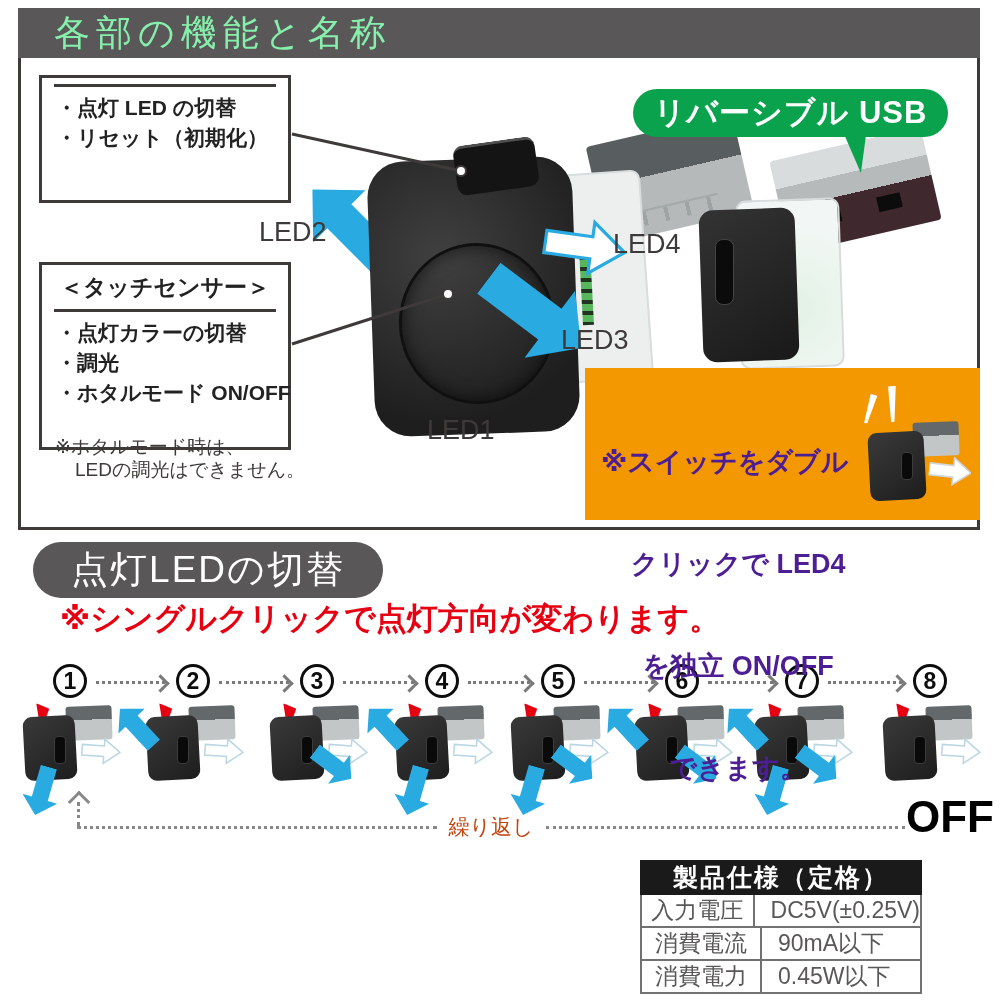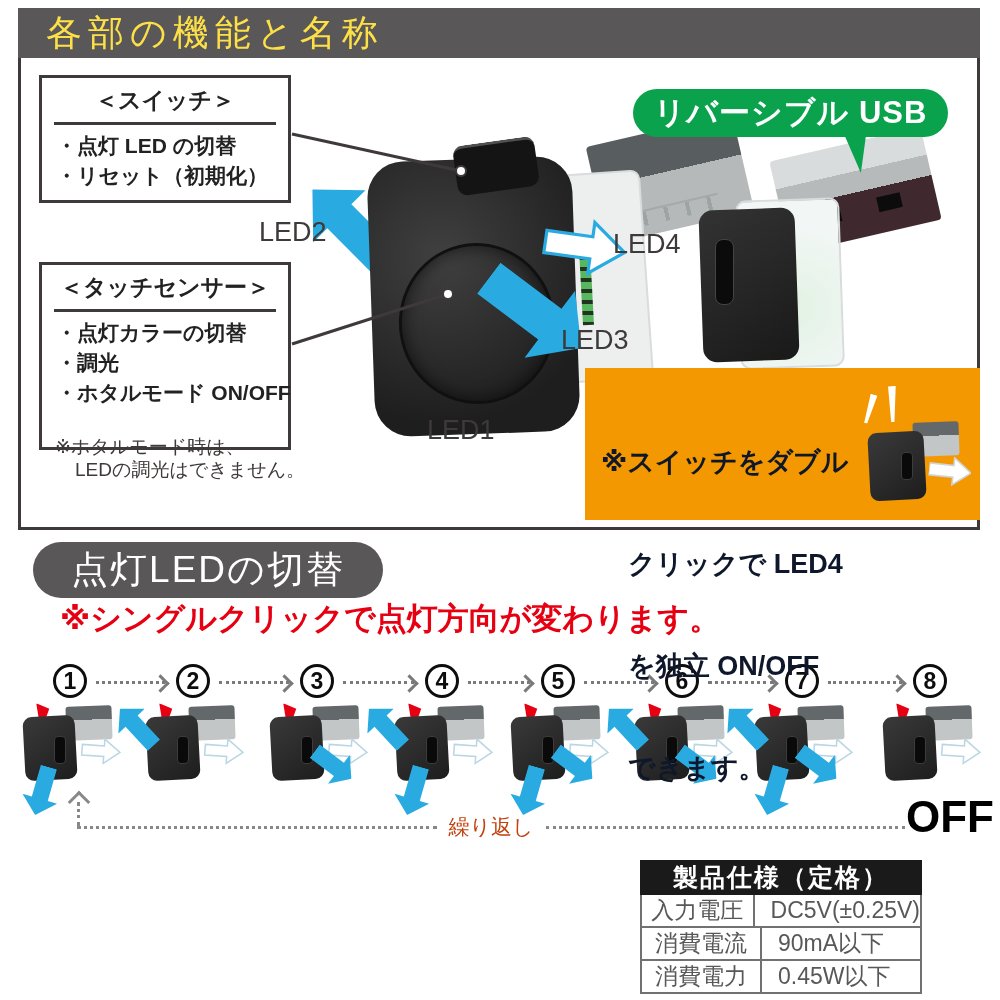--- a/index.html
+++ b/index.html
@@ -6,22 +6,22 @@
     --frame:#3E3A39; --bar:#595757; --cyan:#29ABE2; --green:#0AA24D;
     --orange:#F39800; --red:#E60012; --tblgray:#727171; --txtgray:#595757;
   }
   html,body{margin:0;padding:0;background:#fff;}
   body{font-family:"Liberation Sans","DejaVu Sans",sans-serif;}
   .canvas{position:relative;width:1000px;height:1000px;background:#fff;overflow:hidden;}
   .abs{position:absolute;}
 
   
   .sec1{position:absolute;left:18px;top:8px;width:962px;height:522px;border:3px solid var(--frame);box-sizing:border-box;background:#fff;}
-  .sec1-title{position:absolute;left:-3px;top:-3px;width:962px;height:50px;background:var(--bar);color:#fde047;
-    font-size:36px;font-weight:500;letter-spacing:6px;line-height:50px;padding-left:28px;box-sizing:border-box;}
+  .sec1-title{position:absolute;left:-3px;top:-3px;width:962px;height:50px;background:var(--bar);color:#86efac;
+    font-size:36px;font-weight:500;letter-spacing:6px;line-height:50px;padding-left:36px;box-sizing:border-box;}
 
   
   .info-box{position:absolute;background:#fff;border:3px solid var(--frame);box-sizing:border-box;z-index:7;}
   .switch-box{left:18px;top:64px;width:252px;height:128px;}
   .sensor-box{left:18px;top:251px;width:252px;height:188px;}
   .info-title{text-align:center;font-size:23px;font-weight:700;color:#222;margin-top:7px;}
   .info-divider{height:0;border-top:3px solid var(--frame);margin:6px 12px 6px 12px;}
   .info-item{font-size:21px;font-weight:700;color:#222;padding-left:14px;line-height:30px;white-space:nowrap;}
   .note{position:absolute;left:34px;top:424px;font-size:19px;color:var(--frame);line-height:23px;z-index:7;}
   .note .l2{padding-left:20px;}
@@ -69,21 +69,21 @@
   .devB-usb{left:757px;top:132px;width:155px;height:95px;border-radius:4px;transform:rotate(-13deg);z-index:1;
     background:linear-gradient(180deg,#d9dcdc 0 30%,#b7baba 30% 52%,#40292e 52%);}
   .devB-usb:before{content:"";position:absolute;left:34px;top:62%;width:24px;height:15px;background:#0c0c0c;}
   .devB-usb:after{content:"";position:absolute;left:96px;top:62%;width:24px;height:15px;background:#0c0c0c;}
   .devB-body{left:680px;top:198px;width:96px;height:152px;border-radius:14px;transform:rotate(-2deg);z-index:3;
     background:linear-gradient(150deg,#333,#191919);}
   .devB-slot{left:694px;top:228px;width:17px;height:64px;background:#0b0b0b;border:1px solid #444;border-radius:8px;z-index:4;}
 
   
   .orange-box{left:564px;top:357px;width:395px;height:152px;background:var(--orange);z-index:8;}
-  .orange-text{position:absolute;left:16px;top:9px;color:#0f172a;font-size:27px;font-weight:700;line-height:34px;white-space:pre;}
+  .orange-text{position:absolute;left:16px;top:9px;color:#4c1d95;font-size:27px;font-weight:700;line-height:34px;white-space:pre;text-align:center;}
   .excl{position:absolute;background:#fff;clip-path:polygon(15% 0,85% 0,62% 100%,32% 100%);}
   .excl.e1{left:280px;top:26px;width:10px;height:30px;transform:rotate(16deg);}
   .excl.e2{left:302px;top:18px;width:11px;height:36px;transform:rotate(-2deg);}
   .obox-usb{left:328px;top:54px;width:46px;height:34px;border-radius:3px;transform:rotate(-2deg);
     background:linear-gradient(180deg,#63686a 0 40%,#c2c6c6 40%);}
   .obox-body{left:284px;top:64px;width:56px;height:68px;border-radius:9px;transform:rotate(-3deg);
     background:linear-gradient(145deg,#3a3a3a,#1d1d1d);}
   .obox-slot{left:316px;top:84px;width:10px;height:26px;background:#0a0a0a;border:1px solid #3c3c3c;border-radius:4px;}
   .obox-arrow{left:344px;top:88px;width:42px;height:30px;transform:rotate(6deg);}
 
@@ -131,21 +131,20 @@
 <body>
 
 <div class="canvas">
 
   <section class="sec1">
     <header class="sec1-title">
       <span>各部の機能と名称</span>
     </header>
 
     <div class="info-box switch-box">
-      <div class="info-title">＜スイッチ＞</div>
       <div class="info-divider"></div>
       <div class="info-item">・点灯 LED の切替</div>
       <div class="info-item">・リセット（初期化）</div>
     </div>
 
     <div class="info-box sensor-box">
       <div class="info-title">＜タッチセンサー＞</div>
       <div class="info-divider"></div>
       <div class="info-item">・点灯カラーの切替</div>
       <div class="info-item">・調光</div>

